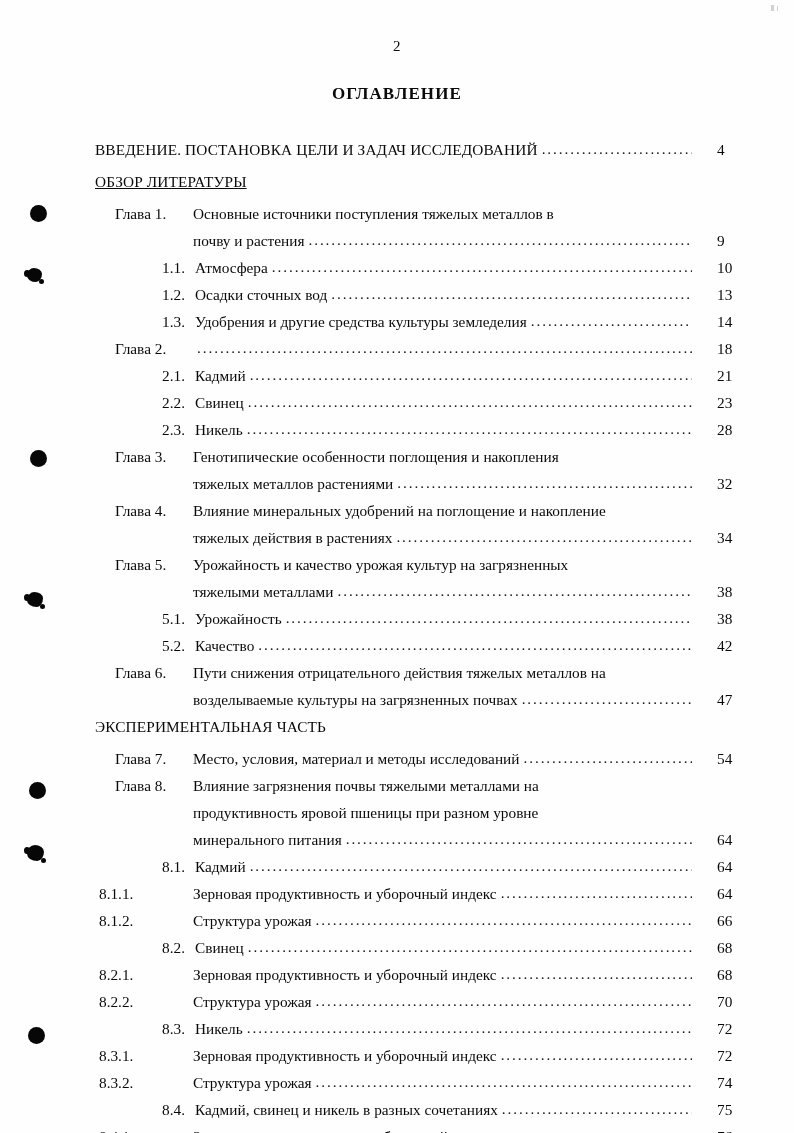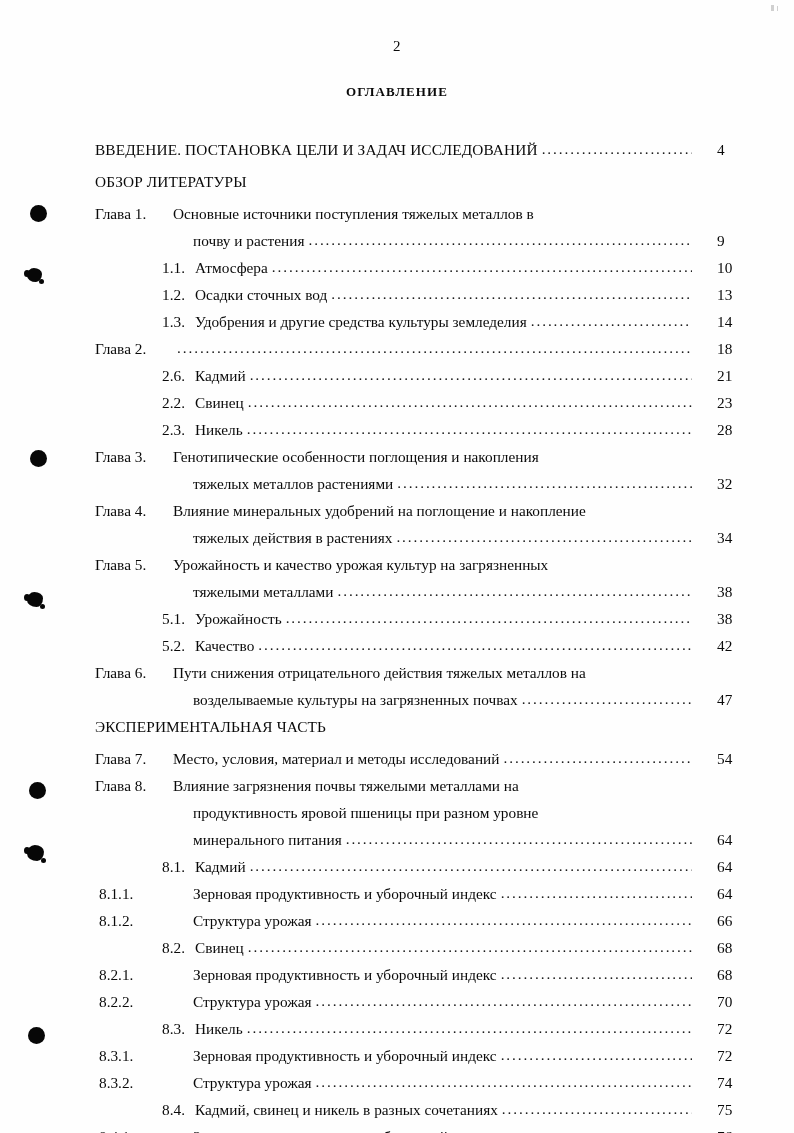--- a/index.html
+++ b/index.html
@@ -89,21 +89,21 @@
   }
 
   
   .doc-title {
     position: absolute;
     top: 84px;
     left: 0;
     width: 794px;
     text-align: center;
     font-weight: bold;
-    font-size: 13px;
+    font-size: 17px;
     letter-spacing: 1.1px;
   }
 
   
   .toc {
     position: absolute;
     top: 136px;
     left: 95px;
     width: 660px;
     font-size: 15.3px;
@@ -118,20 +118,21 @@
 
   
   .num {
     flex: 0 0 auto;
     white-space: nowrap;
     text-align: right;
   }
   
   .row-chapter > .num {
     width: 70px;
+    margin-left: 20px;
     text-align: left;
   }
   
   .row-sub > .num {
     width: 68px;
     margin-left: 22px;
     text-align: right;
   }
   
   .row-subsub > .num {
@@ -220,21 +221,21 @@
   <div class="toc" id="toc">
       <div class="row-section">
         <span class="body-col" style="margin-left: 0px;">
           <span class="label">ВВЕДЕНИЕ. ПОСТАНОВКА ЦЕЛИ И ЗАДАЧ ИССЛЕДОВАНИЙ</span>
           <span class="leader">............................................................................................................................................................................................................................</span>
           <span class="pg">4</span>
         </span>
       </div>
       <div class="gap-sm"></div>
       <div class="row-section no-leader no-page">
-        <span class="body-col" style="margin-left: 0px;">
+        <span class="body-col" style="margin-left: 0px; text-decoration: underline;">
           <span class="label">ОБЗОР ЛИТЕРАТУРЫ</span>
           <span class="leader">............................................................................................................................................................................................................................</span>
           <span class="pg"></span>
         </span>
       </div>
       <div class="gap-sm"></div>
       <div class="toc-row row-chapter no-leader no-page">
         <span class="num">Глава 1.</span>
         <span class="body-col">
           <span class="label">Основные источники поступления тяжелых металлов в</span>
@@ -275,21 +276,21 @@
         </span>
       </div>
       <div class="toc-row row-chapter">
         <span class="num">Глава 2.</span>
         <span class="body-col">
           <span class="leader">............................................................................................................................................................................................................................</span>
           <span class="pg">18</span>
         </span>
       </div>
       <div class="toc-row row-sub">
-        <span class="num">2.6.</span>
+        <span class="num">2.1.</span>
         <span class="body-col">
           <span class="label">Кадмий</span>
           <span class="leader">............................................................................................................................................................................................................................</span>
           <span class="pg">21</span>
         </span>
       </div>
       <div class="toc-row row-sub">
         <span class="num">2.2.</span>
         <span class="body-col">
           <span class="label">Свинец</span>

